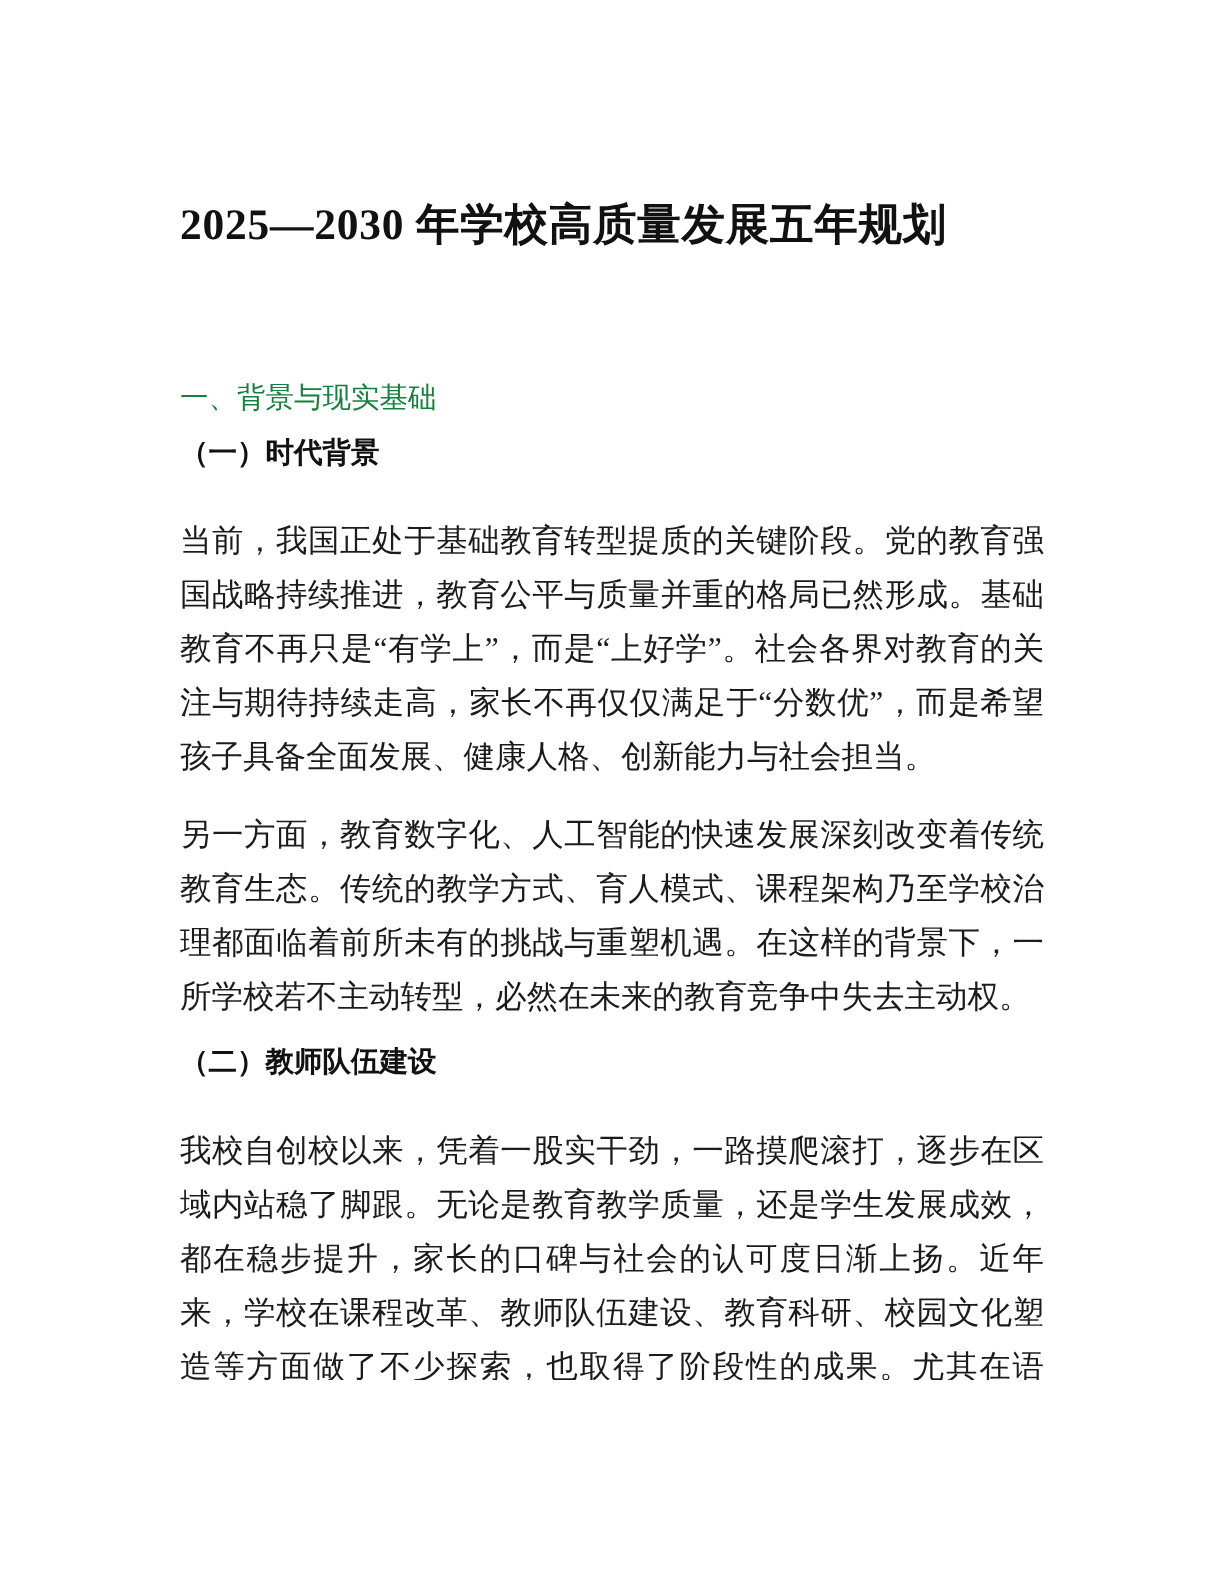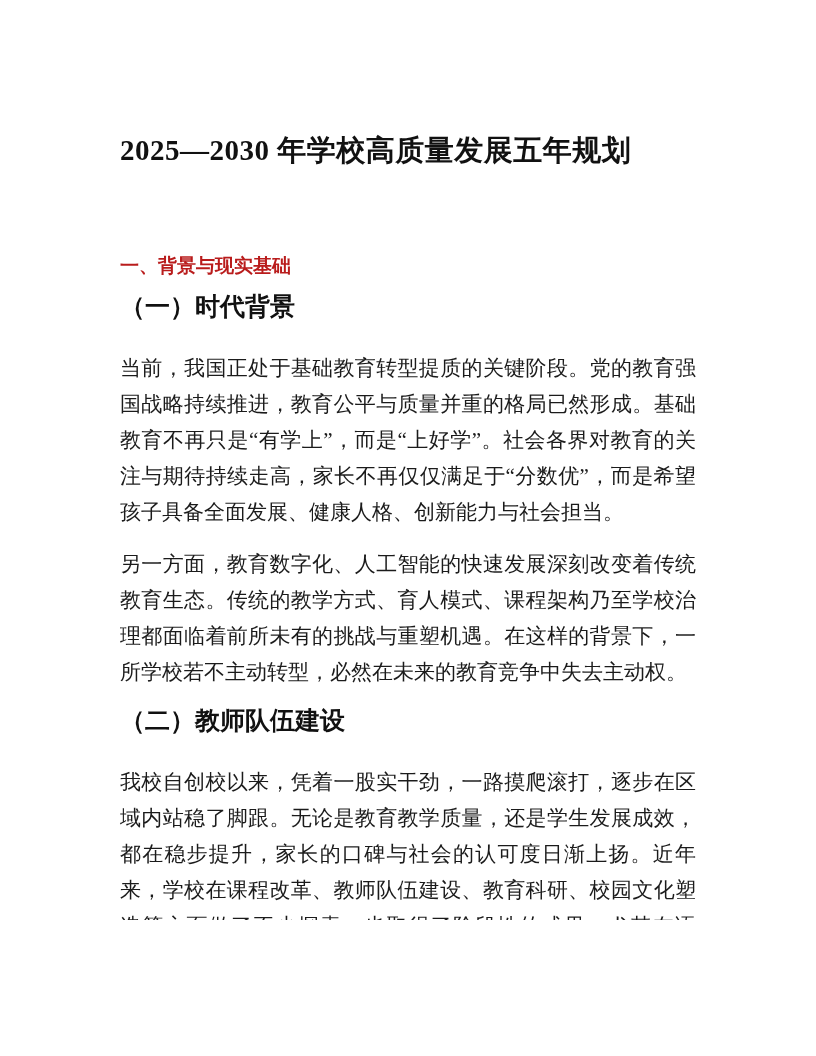--- a/index.html
+++ b/index.html
@@ -23,26 +23,26 @@
     font-size: 29px;
     line-height: 1.2;
     font-weight: bold;
     letter-spacing: 0.5px;
     color: #111111;
   }
   .h-section {
     margin: 0 0 14px 0;
     font-size: 19px;
     line-height: 1.2;
-    font-weight: bold;
-    color: #b91c1c;
+    font-weight: normal;
+    color: #15803d;
   }
   .h-subsection {
     margin: 10px 0 28px 0;
-    font-size: 25px;
+    font-size: 19px;
     line-height: 1.2;
     font-weight: bold;
     color: #111111;
   }
   .para {
     margin: 0 0 16px 0;
     font-size: 21px;
     line-height: 36px;
     text-align: justify;
     text-justify: inter-ideograph;

